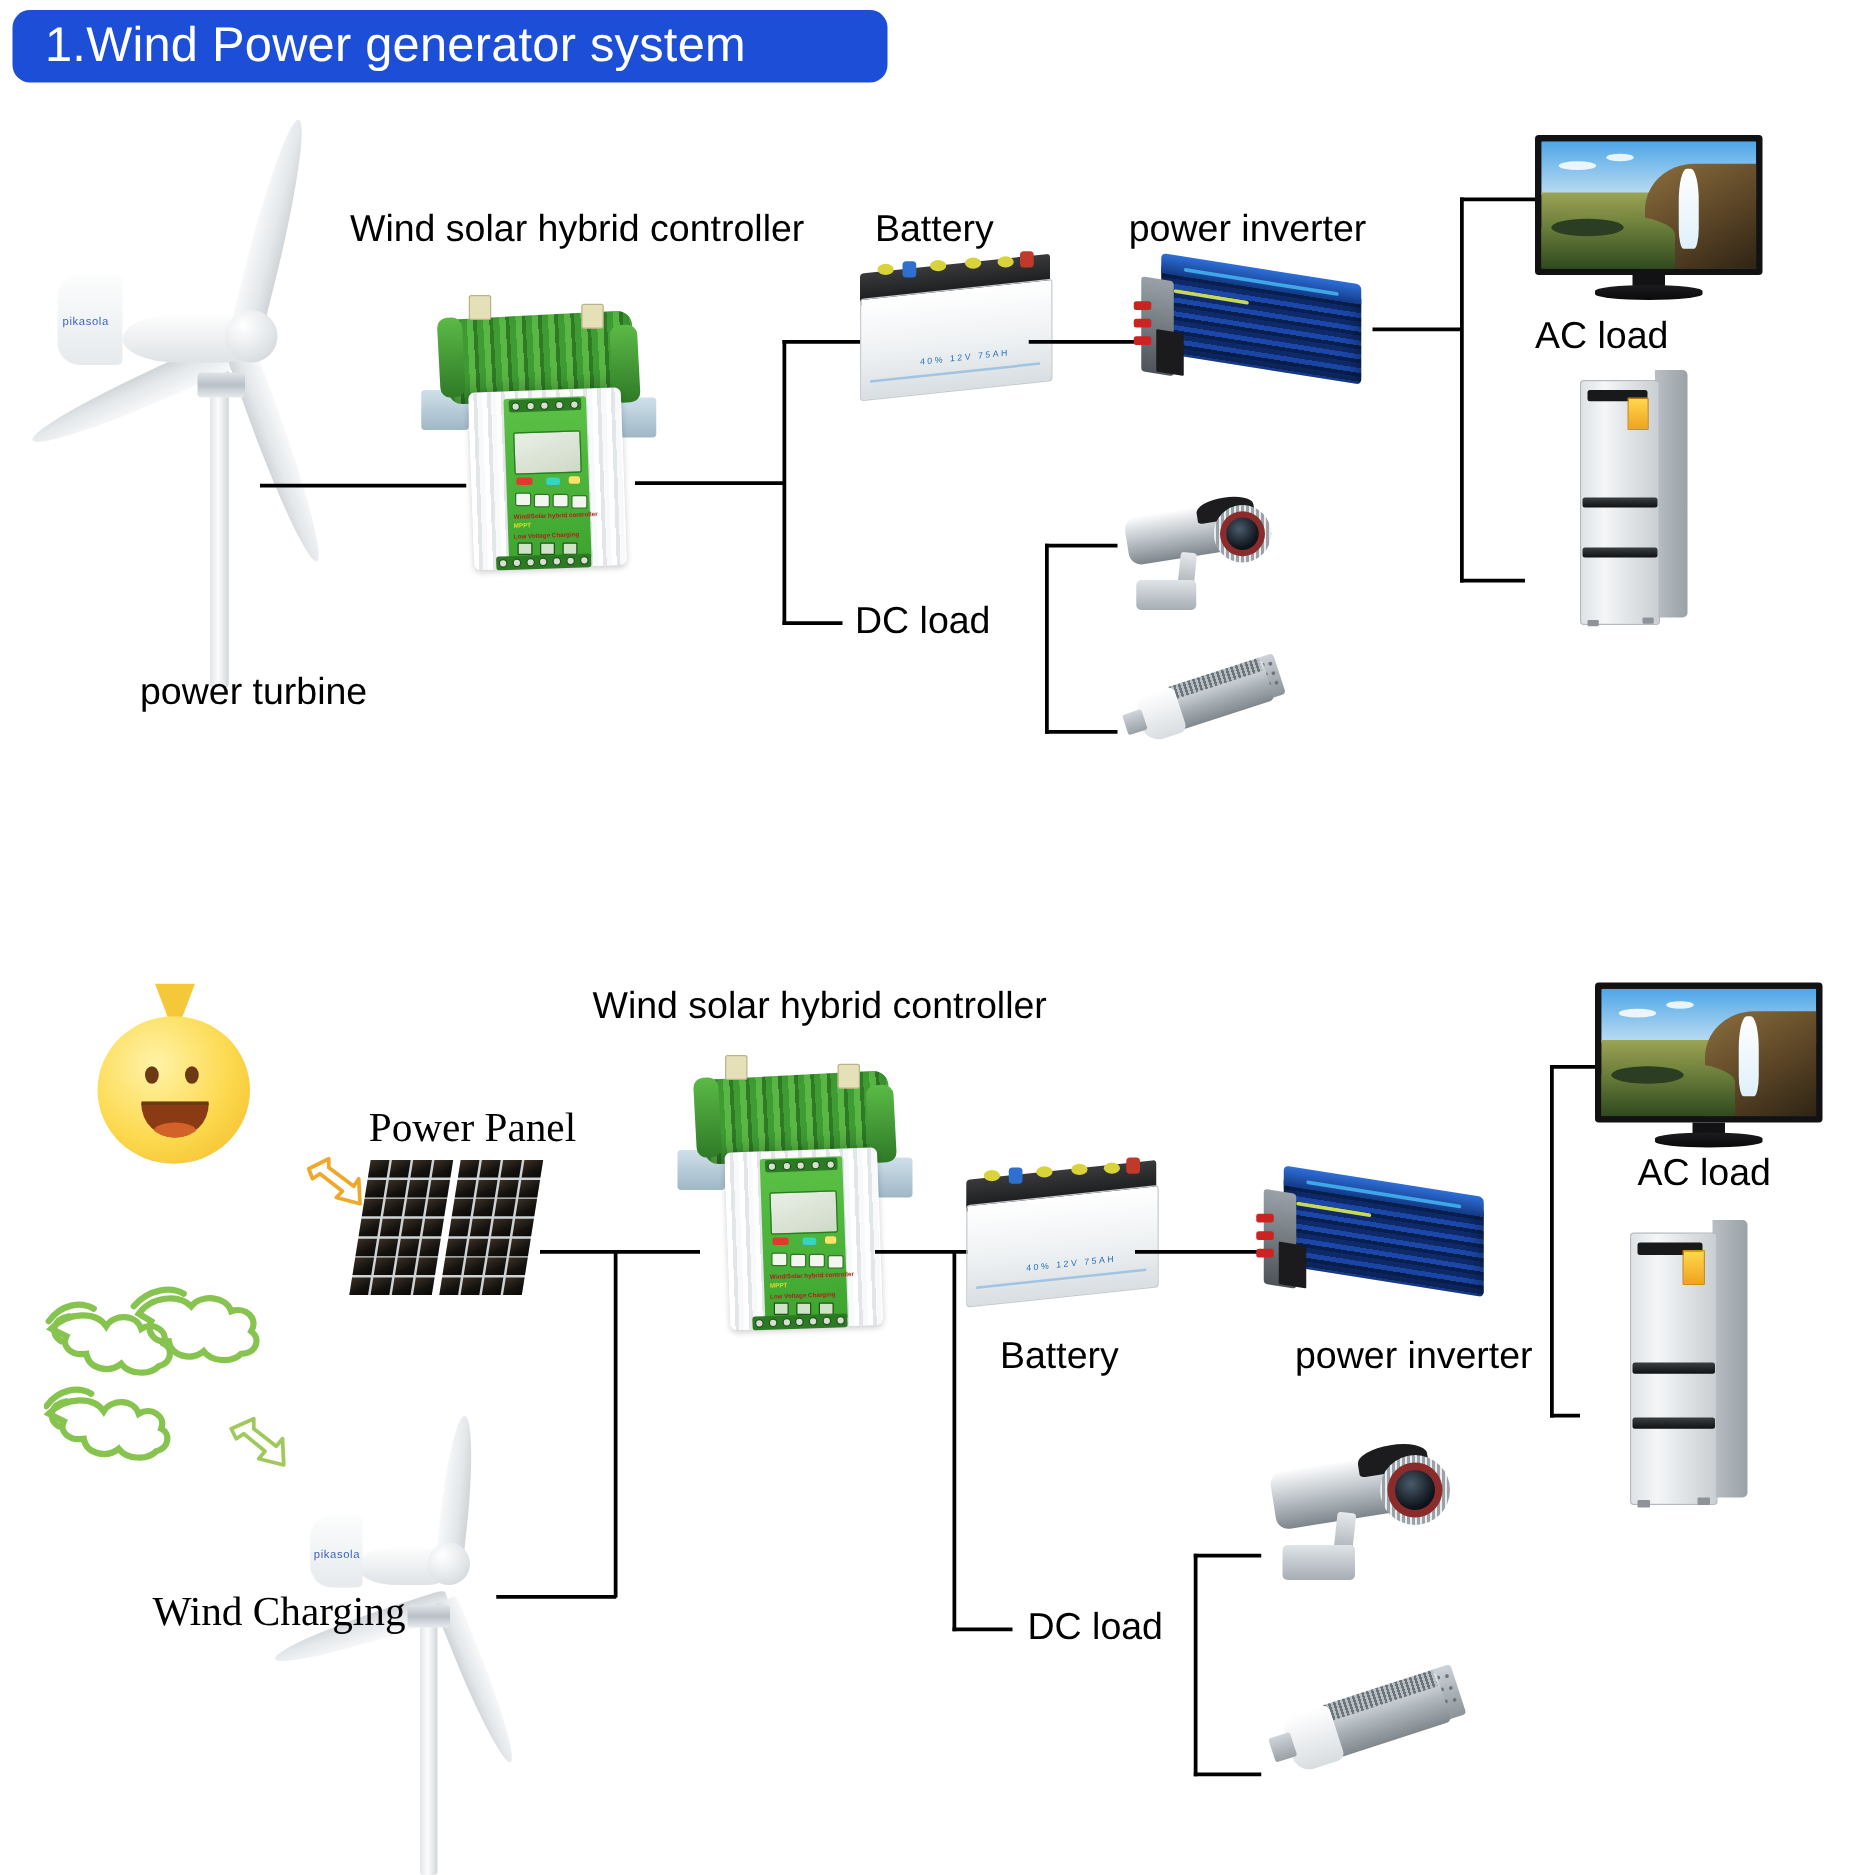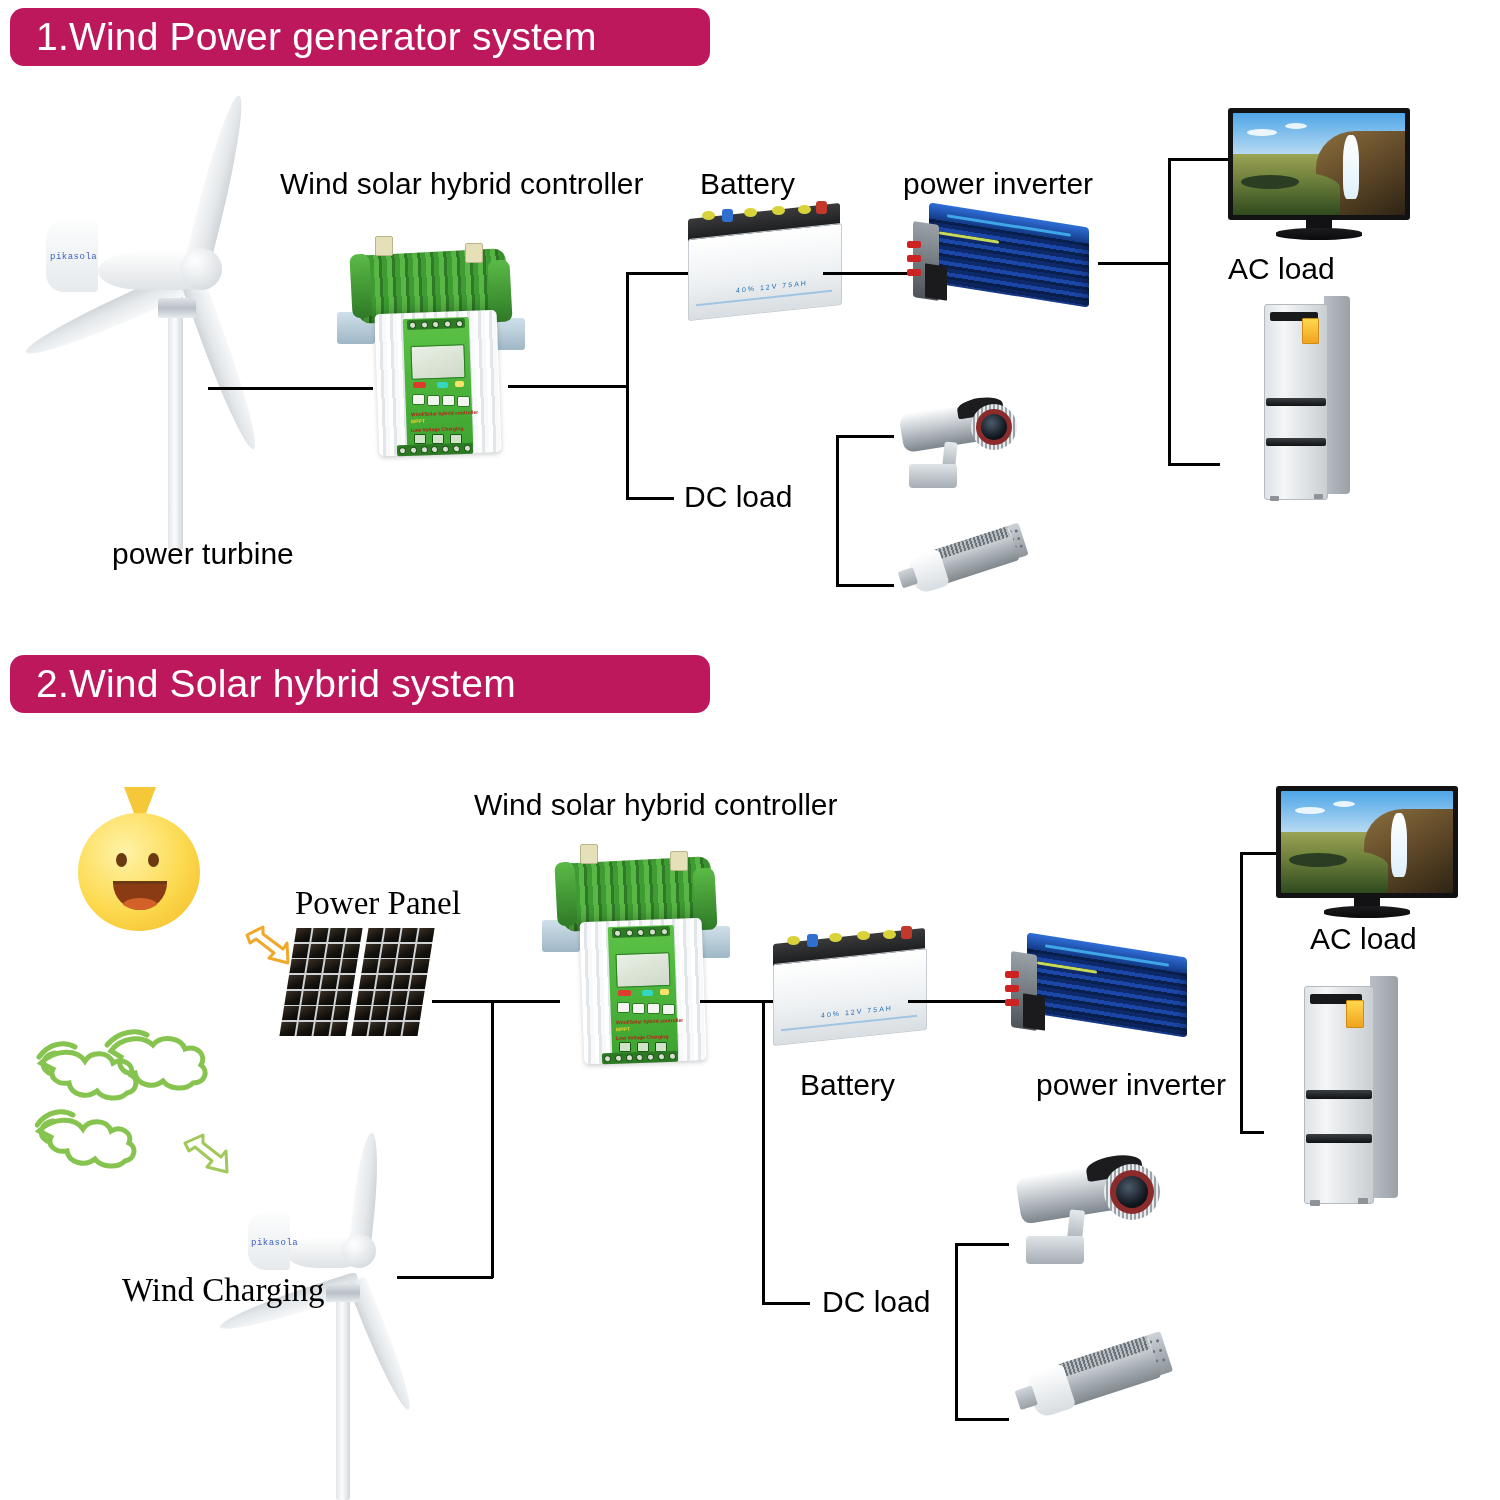--- a/index.html
+++ b/index.html
@@ -2,21 +2,21 @@
 <html><head>
 <meta charset="utf-8">
 <style>
   html,body{margin:0;padding:0;background:#fff;}
   body{width:1500px;height:1500px;position:relative;overflow:hidden;
        font-family:"Liberation Sans",sans-serif;color:#000;}
 
   .stage{position:absolute;inset:0;}
 
   
-  .banner{position:absolute;background:#be185d;border-radius:14px;
+  .banner{position:absolute;background:#1d4ed8;border-radius:14px;
           display:flex;align-items:center;padding:4px 26px;box-sizing:border-box;}
   .banner span{color:#fff;font-size:39px;letter-spacing:.2px;white-space:nowrap;
                font-family:"Liberation Sans",sans-serif;}
 
   
   .lbl{position:absolute;white-space:nowrap;font-family:"Liberation Sans",sans-serif;
        font-size:30px;color:#000;}
   .lbl.serif{font-family:"Liberation Serif",serif;font-size:33px;}
 
   
@@ -29,21 +29,21 @@
           border-radius:3px;}
   .t-hub{position:absolute;border-radius:50%;
          background:radial-gradient(circle at 35% 30%,#ffffff,#e1e5e8 60%,#c9ced2);}
   .t-body{position:absolute;border-radius:40% 25% 25% 40%/50%;
           background:linear-gradient(180deg,#fdfdfd,#dfe3e6);}
   .t-blade{position:absolute;background:linear-gradient(90deg,#f7f8f9,#e4e8eb 60%,#cfd4d8);
            border-radius:50% 50% 12% 12%/70% 70% 6% 6%;transform-origin:50% 100%;}
   .t-tail{position:absolute;border-radius:18px 4px 4px 18px;
           background:linear-gradient(180deg,#fcfdfd,#e6eaed);}
   .t-tailtxt{position:absolute;color:#3b5fc0;font-size:9px;letter-spacing:.5px;
-             font-family:Liberation Mono, monospace;text-align:center;}
+             font-family:Liberation Sans, sans-serif;text-align:center;}
   .t-clamp{position:absolute;border-radius:3px;
            background:linear-gradient(180deg,#dfe4e8,#b9c0c6 50%,#e7ebee);}
 
   
   .ctrl{position:absolute;}
   .ctrl-sink{position:absolute;border-radius:12px;
      background:repeating-linear-gradient(90deg,#3f9c33 0 5px,#59b845 5px 10px,#2f7a27 10px 13px);
      box-shadow:inset 0 -10px 16px rgba(0,0,0,.25);}
   .ctrl-sink-cap{position:absolute;border-radius:8px;
      background:linear-gradient(180deg,#5bba46,#2f7a27);}
@@ -366,23 +366,20 @@
         <i></i>
         <i></i>
         <i></i>
         <i></i>
         <i></i>
     </div>
     <div class="lamp-base" style="left:12px;top:18px;width:34px;height:38px;"></div>
     <div class="lamp-screw" style="left:0px;top:28px;width:16px;height:17px;"></div>
   </div>
 
-  <div class="banner" style="left:10px;top:655px;width:700px;height:58px;">
-    <span>2.Wind Solar hybrid system</span>
-  </div>
 
   <div class="sun" style="left:48px;top:785px;width:185px;height:175px;">
     <div class="sun-ray" style="left:92px;top:2px;border-left:16px solid transparent;border-right:16px solid transparent;border-top:42px solid #f5c839;transform:translateX(-50%) rotate(0deg);"></div>
     <div class="sun-ray" style="left:92px;top:88px;border-left:16px solid transparent;border-right:16px solid transparent;border-top:42px solid #f5c839;transform:translateX(-50%) rotate(180deg);transform-origin:50% 0;"></div>
     <div class="sun-ray" style="left:92px;top:88px;border-left:16px solid transparent;border-right:16px solid transparent;border-top:46px solid #f3b725;transform:translateX(-50%) rotate(45deg);"></div>
     <div class="sun-ray" style="left:92px;top:88px;border-left:16px solid transparent;border-right:16px solid transparent;border-top:46px solid #f3b725;transform:translateX(-50%) rotate(90deg);"></div>
     <div class="sun-ray" style="left:92px;top:88px;border-left:16px solid transparent;border-right:16px solid transparent;border-top:46px solid #f3b725;transform:translateX(-50%) rotate(135deg);"></div>
     <div class="sun-ray" style="left:92px;top:88px;border-left:16px solid transparent;border-right:16px solid transparent;border-top:46px solid #f3b725;transform:translateX(-50%) rotate(225deg);"></div>
     <div class="sun-ray" style="left:92px;top:88px;border-left:16px solid transparent;border-right:16px solid transparent;border-top:46px solid #f3b725;transform:translateX(-50%) rotate(270deg);"></div>
     <div class="sun-ray" style="left:92px;top:88px;border-left:16px solid transparent;border-right:16px solid transparent;border-top:46px solid #f3b725;transform:translateX(-50%) rotate(315deg);"></div>

